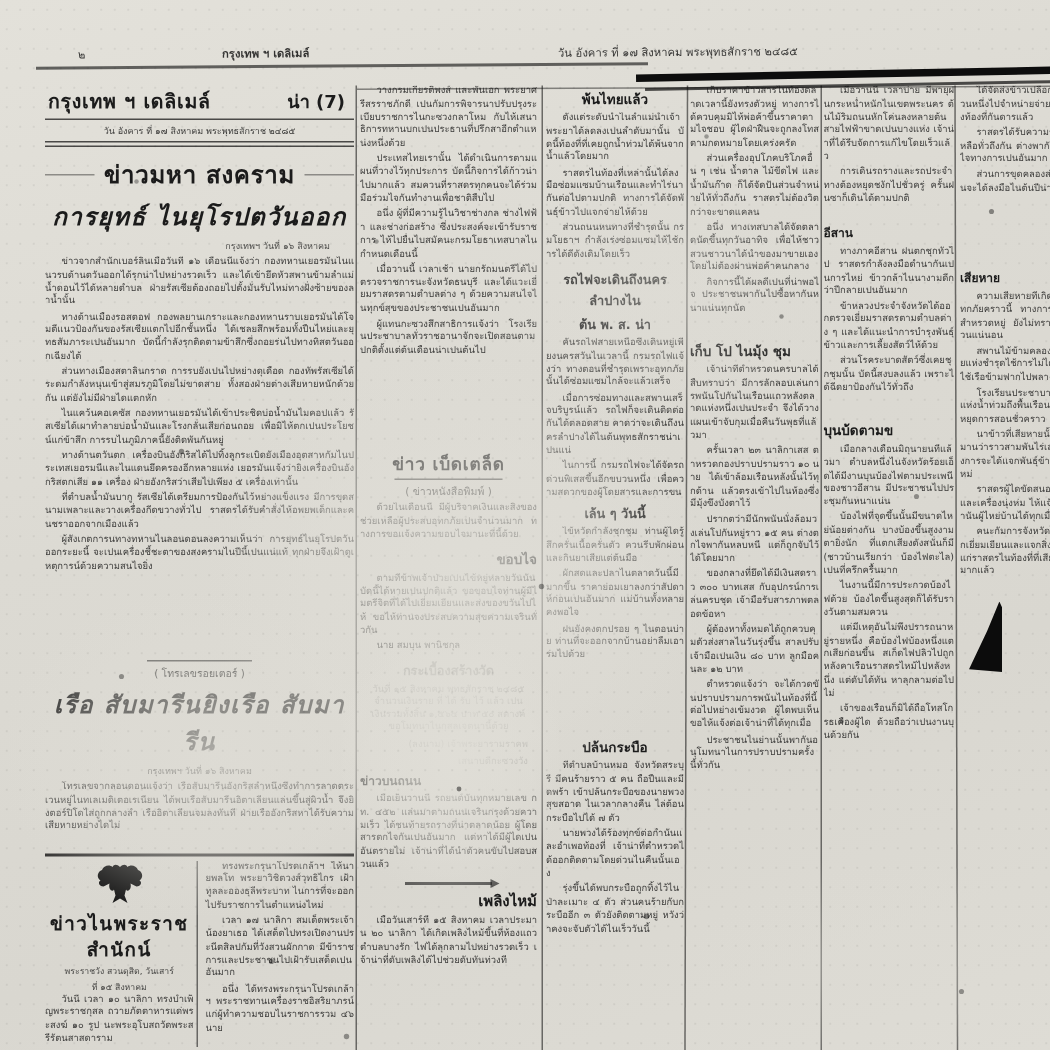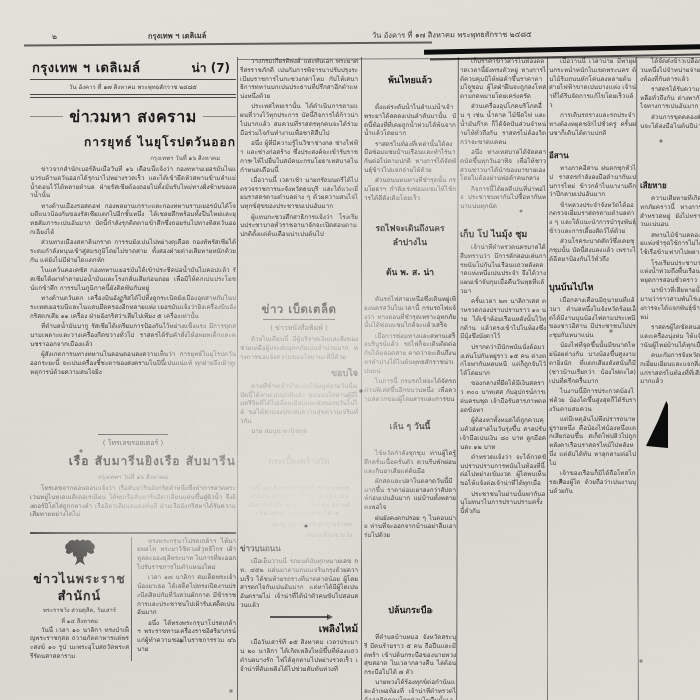--- a/index.html
+++ b/index.html
@@ -14,24 +14,24 @@
   .topline{position:absolute;left:238px;top:58px;width:462px;height:1px;background:rgba(10,10,10,.45);transform:rotate(-.25deg);}
   
   .runhead{position:absolute;left:0;top:27px;width:700px;height:15px;font-size:7.5px;transform:rotate(-.4deg);color:rgba(20,20,20,.85);}
   .rh-page{position:absolute;left:52px;top:1px;}
   .rh-title{position:absolute;left:148px;top:1px;font-weight:bold;}
   .rh-date{position:absolute;left:372px;top:2px;}
   
   .para{font-size:6.3px;line-height:8.8px;text-align:justify;text-indent:11px;margin:0 0 1.5px 0;
         color:rgba(24,24,24,.84);filter:blur(.22px);word-break:break-all;}
   .body{overflow:hidden;}
-  .h-big{font-size:12px;font-weight:bold;text-align:right;letter-spacing:1px;margin:3px 0 2px;}
+  .h-big{font-size:16px;font-weight:bold;text-align:center;letter-spacing:1px;margin:3px 0 2px;font-style:italic;}
   .h-med{font-size:16px;font-weight:bold;text-align:center;letter-spacing:.5px;}
   .h-sub{font-size:9px;font-weight:bold;text-align:right;margin:3px 0 2px;}
-  .h-col{font-size:8.5px;font-weight:bold;text-align:center;margin:16px 0;}
+  .h-col{font-size:8.5px;font-weight:bold;text-align:center;margin:2px 0;}
   .h-left{font-size:8px;font-weight:bold;text-align:left;margin:2px 0;}
   .credit{font-size:7px;text-align:center;margin:2px 0;color:rgba(22,22,22,.85);}
   .dateline{font-size:6px;text-align:right;padding-right:16px;margin:2px 0;color:rgba(25,25,25,.78);}
   .dateline.center{text-align:center;padding-right:0;}
   .fline{font-size:6.3px;line-height:8.6px;margin:0;text-align:center;color:rgba(24,24,24,.9);}
   .sig{font-size:6.3px;text-align:right;padding-right:6px;margin:1px 0;}
   
   .leftblock{position:absolute;left:30px;top:55px;width:206px;height:645px;overflow:hidden;}
   .mast-row{display:flex;justify-content:space-between;align-items:baseline;padding:2px 6px 1px 2px;}
   .mast-title{font-size:13px;font-weight:bold;letter-spacing:.5px;}
@@ -253,21 +253,21 @@
     <div class="body" style="height:90px">
         <p class="para">เมื่อวานนี้ เวลาบ่าย มีพายุฝนกระหน่ำหนักไนเขตพระนคร ต้นไม้ริมถนนหักโค่นลงหลายต้น สายไฟฟ้าขาดเปนบางแห่ง เจ้าน่าที่ได้รีบจัดการแก้ไขโดยเร็วแล้ว</p>
         <p class="para">การเดินรถรางและรถประจำทางต้องหยุดชงักไปชั่วครู่ ครั้นฝนซาก็เดินได้ตามปกติ</p>
       </div>
     <div class="h-left">อีสาน</div>
     <div class="body" style="height:114px">
         <p class="para">ทางภาคอีสาน ฝนตกชุกทั่วไป ราสดรกำลังลงมือดำนากันเปนการไหย่ ข้าวกล้าไนนางามดีกว่าปีกลายเปนอันมาก</p>
         <p class="para">ข้าหลวงประจำจังหวัดได้ออกตรวจเยี่ยมราสดรตามตำบลต่าง ๆ และได้แนะนำการบำรุงพันธุ์ข้าวและการเลี้ยงสัตว์ไห้ด้วย</p>
         <p class="para">ส่วนโรคระบาดสัตว์ซึ่งเคยชุกชุมนั้น บัดนี้สงบลงแล้ว เพราะได้ฉีดยาป้องกันไว้ทั่วถึง</p>
       </div>
-    <div class="h-left" style="font-size:9px">บุนบ้นไปไห</div>
+    <div class="h-left" style="font-size:9px">บุนบ้ดตามข</div>
     <div class="body">
         <p class="para">เมื่อกลางเดือนมิถุนายนที่แล้วมา ตำบลหนึ่งไนจังหวัดร้อยเอ็ดได้มีงานบุนบ้องไฟตามประเพนีของชาวอีสาน มีประชาชนไปประชุมกันหนาแน่น</p>
         <p class="para">บ้องไฟที่จุดขึ้นนั้นมีขนาดไหย่น้อยต่างกัน บางบ้องขึ้นสูงงามตายิ่งนัก ที่แตกเสียงดังสนั่นก็มี (ชาวบ้านเรียกว่า บ้องไฟตะไล) เปนที่ครึกครื้นมาก</p>
         <p class="para">ไนงานนี้มีการประกวดบ้องไฟด้วย บ้องไดขึ้นสูงสุดก็ได้รับรางวันตามสมควน</p>
         <p class="para">แต่มีเหตุอันไม่พึงปรารถนาหยู่รายหนึ่ง คือบ้องไฟบ้องหนึ่งแตกเสียก่อนขึ้น สเก็ดไฟปลิวไปถูกหลังคาเรือนราสดรไหม้ไปหลังหนึ่ง แต่ดับได้ทัน หาลุกลามต่อไปไม่</p>
         <p class="para">เจ้าของเรือนก็มิได้ถือโทสโกรธเคืองผู้ได ด้วยถือว่าเปนงานบุนด้วยกัน</p>
       </div>
   </div>
 
   <div class="col col6">

